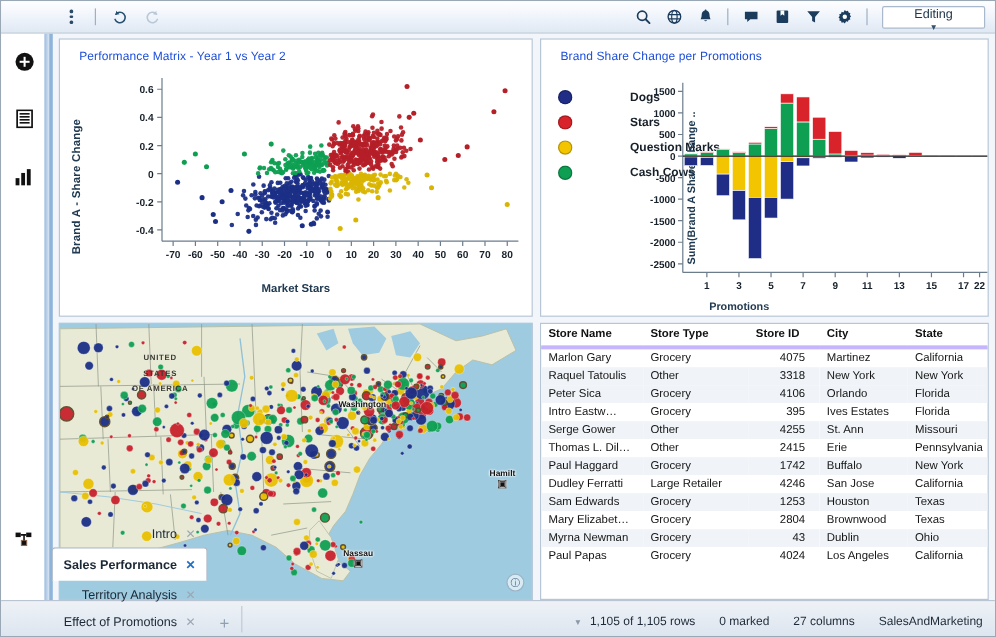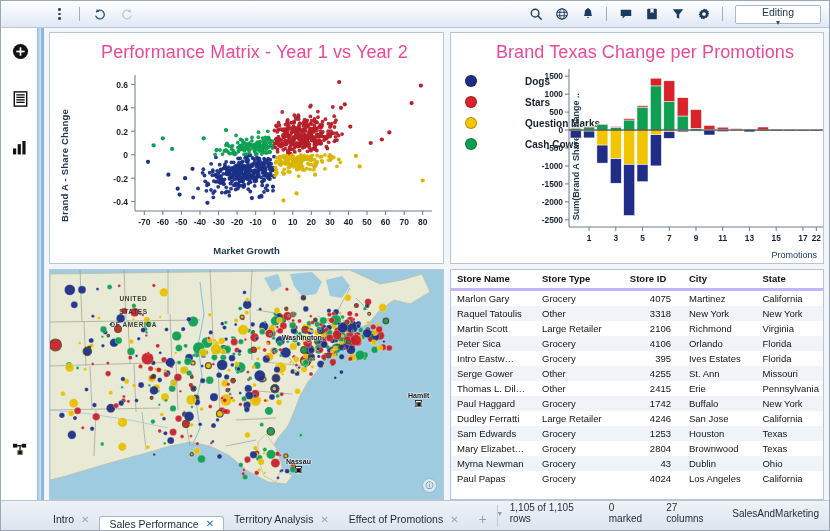--- a/index.html
+++ b/index.html
@@ -76,22 +76,22 @@
   .grid-top { display:flex; gap:6px; height:232px; }
   .grid-bot { display:flex; gap:6px; flex:1; min-height:0; }
 
   .panel {
     background:#ffffff;
     border:1px solid #b7c6d6;
     position:relative;
     overflow:hidden;
   }
   .panel-title {
-    font-size:18px; color:#ec4899; padding:9px 0 0 16px;
-    font-weight:400; letter-spacing:.1px;text-align:center;
+    font-size:10px; color:#1d4ed8; padding:9px 0 0 16px;
+    font-weight:400; letter-spacing:.1px;
   }
 
   
   .scatter-panel { width:395px; }
   .scatter-wrap { position:relative; width:100%; height:190px; }
   .ax-label-y {
     position:absolute; left:9px; top:46px;
     writing-mode:vertical-rl; transform:rotate(180deg);
     font-size:9.5px; color:#203a52; font-weight:bold; letter-spacing:.2px;
   }
@@ -105,22 +105,22 @@
   .legend { position:absolute; left:14px; top:42px; }
   .legend-item { display:flex; align-items:center; gap:7px; margin-bottom:9px; }
   .legend-dot { width:12px;height:12px;border-radius:50%; border:1px solid rgba(0,0,0,.25);}
   .legend-label { font-size:10px; color:#17202a; font-weight:bold;padding-left:41px; }
   .bar-y-title {
     position:absolute; left:120px; top:60px;
     writing-mode:vertical-rl; transform:rotate(180deg);
     font-size:9px; color:#203a52; font-weight:bold; white-space:nowrap;
   }
   .bar-x-title {
-    position:absolute; left:140px; right:6px; bottom:3px; text-align:right;
-    font-size:9px; color:#203a52; font-weight:normal;
+    position:absolute; left:140px; right:6px; bottom:3px; text-align:left;
+    font-size:9px; color:#203a52; font-weight:bold;
   }
 
   
   .map-panel { width:395px; position:relative; background:#a9cfe3;}
   .map-credit {
     position:absolute; right:6px; bottom:6px; width:15px;height:15px;
     border-radius:50%; background:rgba(255,255,255,.6); border:1px solid #9bb3c5;
     display:flex;align-items:center;justify-content:center;
     font-size:8px;color:#44607a;
   }
@@ -162,21 +162,21 @@
     display:flex; align-items:flex-end; padding-left:42px; position:relative;
   }
   .tab {
     height:23px; display:flex; align-items:center; gap:7px;
     padding:0 9px; font-size:10.5px; color:#1b2835;
     border:1px solid transparent; border-bottom:none;
     cursor:pointer; white-space:nowrap;
   }
   .tab.active {
     background:#ffffff; border-color:#a9b7c6;
-    border-radius:3px 3px 0 0; height:14px; font-weight:400;align-items:center;
+    border-radius:3px 3px 0 0; height:28px; font-weight:700;align-items:center;
   }
   .tab .x { font-size:10px; color:#9aa6b3; }
   .tab.active .x { color:#1f6fc4; }
   .tab-add { font-size:14px; color:#8fa0b2; padding:0 10px 3px 10px; cursor:pointer; }
   .tab-vsep { width:1px; align-self:stretch; margin:4px 0 3px 0; background:#c0cad6; }
   .status {
     margin-left:auto; display:flex; align-items:center; gap:20px;
     font-size:10px; color:#1d2a38; padding:0 10px 6px 0;
   }
   .status .caret { color:#8a98a8; font-size:8px; margin-right:-12px;}
@@ -1414,26 +1414,26 @@
                 <circle cx="339.3" cy="69.4" r="2.1" fill="#b51f28"></circle>
                 <circle cx="361.6" cy="40.1" r="2.1" fill="#b51f28"></circle>
                 <circle cx="370.9" cy="22.6" r="2.1" fill="#b51f28"></circle>
                 <circle cx="372.7" cy="117.5" r="2.1" fill="#d9b400"></circle>
                 <circle cx="233.5" cy="137.4" r="2.1" fill="#d9b400"></circle>
                 <circle cx="246.5" cy="130.4" r="2.1" fill="#d9b400"></circle>
                 <circle cx="265.1" cy="111.7" r="2.1" fill="#d9b400"></circle>
                 <circle cx="201.9" cy="135.1" r="2.1" fill="#1b2f86"></circle>
                 <circle cx="209.4" cy="133.9" r="2.1" fill="#1b2f86"></circle>
               </svg>
-            <div class="ax-label-x">Market Growth</div>
+            <div class="ax-label-x">Market Stars</div>
           </div>
         </div>
 
         <div class="panel bar-panel">
-          <div class="panel-title">Brand Texas Change per Promotions</div>
+          <div class="panel-title">Brand Share Change per Promotions</div>
           <div class="legend" id="legend">
               <div class="legend-item">
                 <span class="legend-dot" style="background: rgb(31, 45, 134);"></span>
                 <span class="legend-label">Dogs</span>
               </div>
               <div class="legend-item">
                 <span class="legend-dot" style="background: rgb(216, 35, 42);"></span>
                 <span class="legend-label">Stars</span>
               </div>
               <div class="legend-item">
@@ -2254,27 +2254,20 @@
                   <td>Martinez</td>
                   <td>California</td>
                 </tr>
                 <tr class="alt">
                   <td>Raquel Tatoulis</td>
                   <td>Other</td>
                   <td class="num">3318</td>
                   <td>New York</td>
                   <td>New York</td>
                 </tr>
-                <tr>
-                  <td>Martin Scott</td>
-                  <td>Large Retailer</td>
-                  <td class="num">2106</td>
-                  <td>Richmond</td>
-                  <td>Virginia</td>
-                </tr>
                 <tr class="alt">
                   <td>Peter Sica</td>
                   <td>Grocery</td>
                   <td class="num">4106</td>
                   <td>Orlando</td>
                   <td>Florida</td>
                 </tr>
                 <tr>
                   <td>Intro Eastw…</td>
                   <td>Grocery</td>
@@ -2339,21 +2332,21 @@
                   <td>California</td>
                 </tr>
               </tbody>
           </table>
         </div>
       </div>
     </div>
   </div>
 
   <div class="tabbar">
-    <div id="tabs-host" style="display:flex;align-items:flex-end;">
+    <div id="tabs-host" style="display:flex;align-items:flex-end;flex-direction:column;">
         <div class="tab">
           <span>Intro</span>
           <span class="x">✕</span>
         </div>
         <div class="tab active">
           <span>Sales Performance</span>
           <span class="x">✕</span>
         </div>
         <div class="tab">
           <span>Territory Analysis</span>

